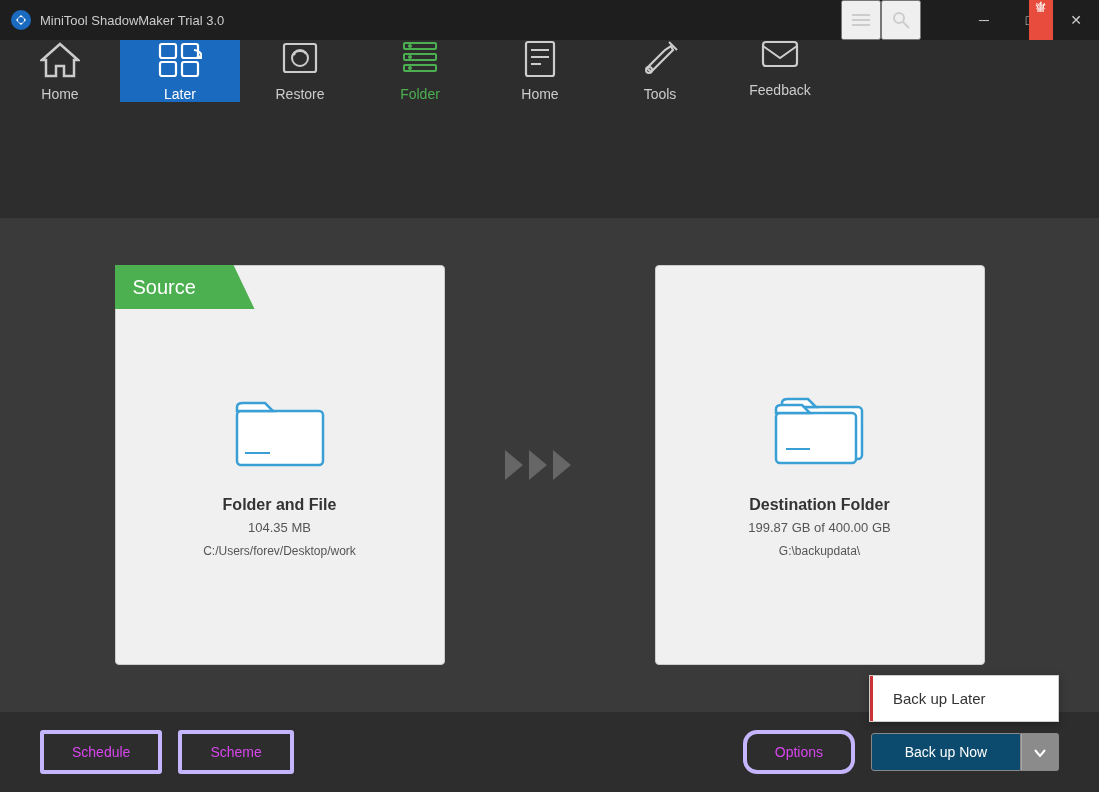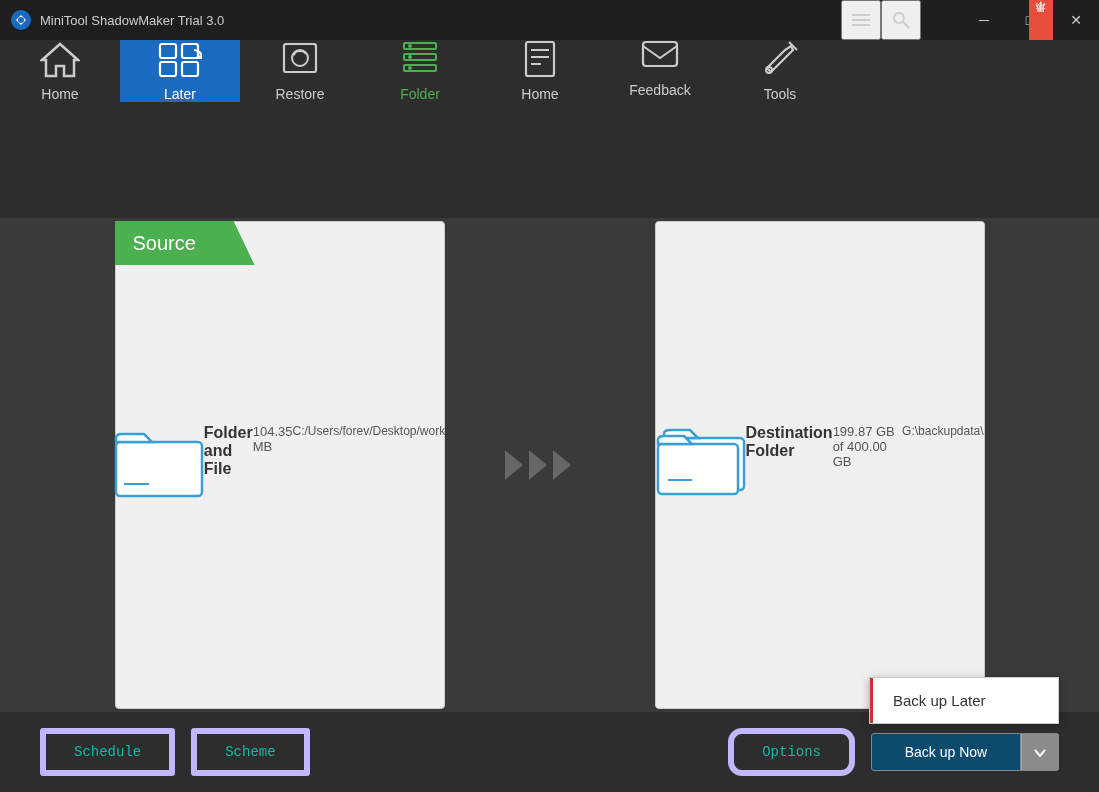--- a/index.html
+++ b/index.html
@@ -134,21 +134,21 @@
       display: flex;
       align-items: center;
       justify-content: center;
       gap: 60px;
       padding: 20px 40px;
     }
 
     
     .card {
       width: 330px;
-      height: 488px;
+      height: 400px;
       background: #f0f0f0;
       border: 1px solid #ccc;
       border-radius: 4px;
       display: flex;
       flex-direction: column;
       align-items: center;
       justify-content: center;
       position: relative;
       cursor: pointer;
     }
@@ -170,21 +170,22 @@
       background: #4caf50;
       clip-path: polygon(0 0, 85% 0, 100% 100%, 0 100%);
     }
     .card-header-label {
       color: white;
       font-size: 20px;
       font-weight: 500;
     }
     .card-body {
       display: flex;
-      flex-direction: row;
+      flex-direction: column;
+      align-items: center;
       justify-content: center;
       padding-top: 20px;
     }
     .folder-icon {
       margin-bottom: 24px;
     }
     .card-title {
       font-size: 16px;
       font-weight: bold;
       color: #333;
@@ -225,27 +226,26 @@
       gap: 16px;
     }
     .bottom-right {
       display: flex;
       align-items: center;
       gap: 0;
       position: relative;
     }
     .btn-outline {
       background: transparent;
-      border: 6px solid #c4b5fd;
-      color: #14b8a6;
+      border: 4px solid #c4b5fd;
+      color: #d946ef;
       padding: 10px 28px;
       font-size: 14px;
       cursor: pointer;
       border-radius: 3px;
-      font-family: Liberation Mono, monospace;
     }
 
     .btn-primary {
       background: #0c4a6e;
       border: 1px solid #888;
       color: #ffffff;
       padding: 10px 28px;
       font-size: 14px;
       cursor: pointer;
       border-radius: 3px 0 0 3px;
@@ -365,34 +365,34 @@
     <svg class="nav-icon" width="34" height="38" viewBox="0 0 34 38">
       <rect x="3" y="2" width="28" height="34" rx="2" fill="none" stroke="#ccc" stroke-width="2.2"></rect>
       <line x1="8" y1="10" x2="26" y2="10" stroke="#ccc" stroke-width="2"></line>
       <line x1="8" y1="17" x2="26" y2="17" stroke="#ccc" stroke-width="2"></line>
       <line x1="8" y1="24" x2="18" y2="24" stroke="#ccc" stroke-width="2"></line>
     </svg>
     <span class="nav-label">Home</span>
   </div>
 
   <div class="nav-item">
-    <svg class="nav-icon" width="38" height="34" viewBox="0 0 38 34">
-      <rect x="2" y="2" width="34" height="24" rx="3" fill="none" stroke="#ccc" stroke-width="2.2"></rect>
-      <polyline points="2,6 19,18 36,6" fill="none" stroke="#ccc" stroke-width="2"></polyline>
-    </svg>
-    <span class="nav-label">Feedback</span>
-  </div>
-
-  <div class="nav-item">
     <svg class="nav-icon" width="38" height="38" viewBox="0 0 38 38">
       <path d="M30 6 L32 10 L28 14 L14 28 L10 32 L6 28 L20 14 L24 10 Z" fill="none" stroke="#ccc" stroke-width="2.2"></path>
       <circle cx="8" cy="30" r="3" fill="none" stroke="#ccc" stroke-width="2"></circle>
       <line x1="28" y1="2" x2="36" y2="10" stroke="#ccc" stroke-width="2"></line>
     </svg>
     <span class="nav-label">Tools</span>
+  </div>
+
+  <div class="nav-item">
+    <svg class="nav-icon" width="38" height="34" viewBox="0 0 38 34">
+      <rect x="2" y="2" width="34" height="24" rx="3" fill="none" stroke="#ccc" stroke-width="2.2"></rect>
+      <polyline points="2,6 19,18 36,6" fill="none" stroke="#ccc" stroke-width="2"></polyline>
+    </svg>
+    <span class="nav-label">Feedback</span>
   </div>
 </div>
 
 <div id="main">
 
   <div class="card">
     <div class="card-header source">
       <span class="card-header-label">Source</span>
     </div>
     <div class="card-body">

